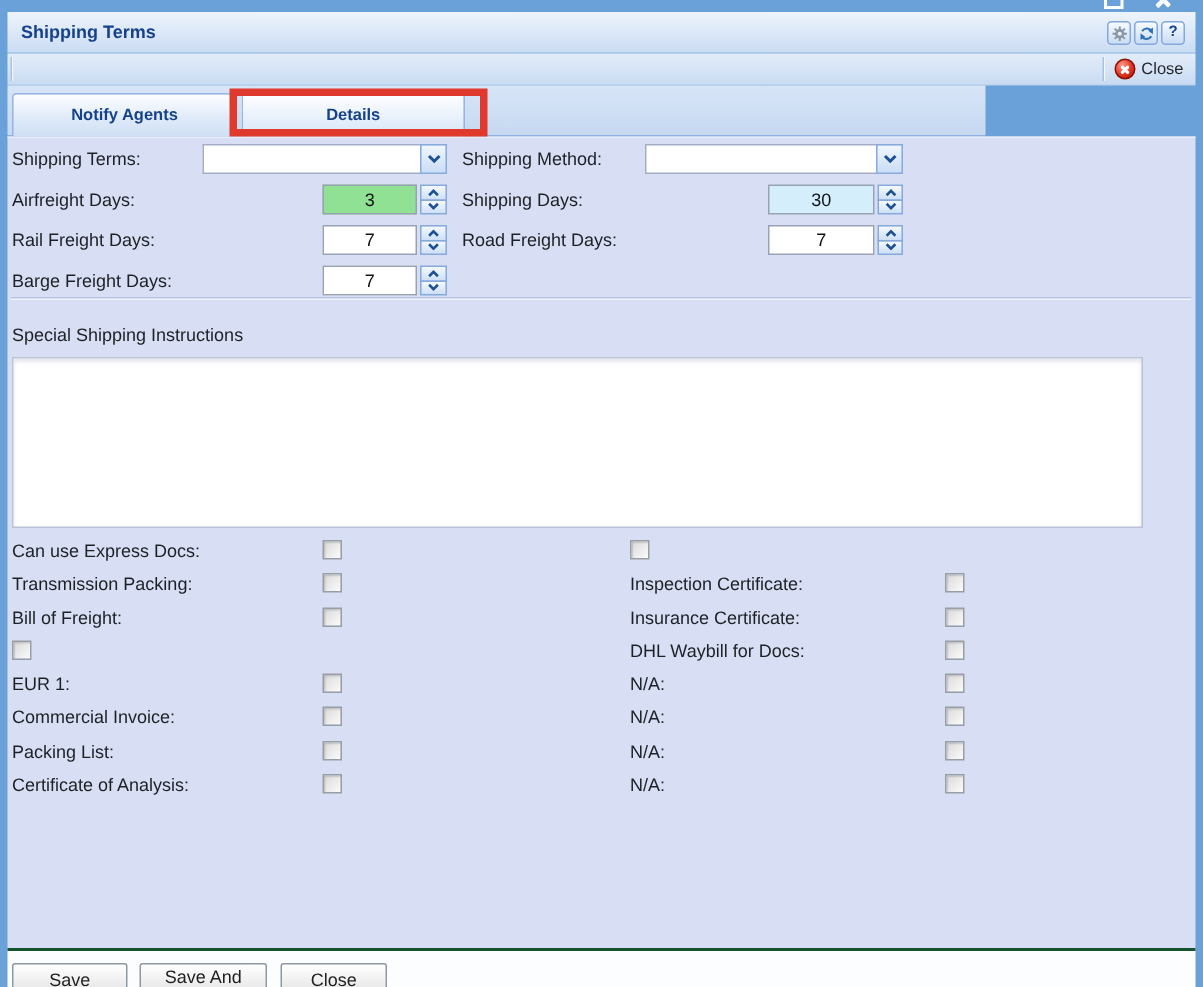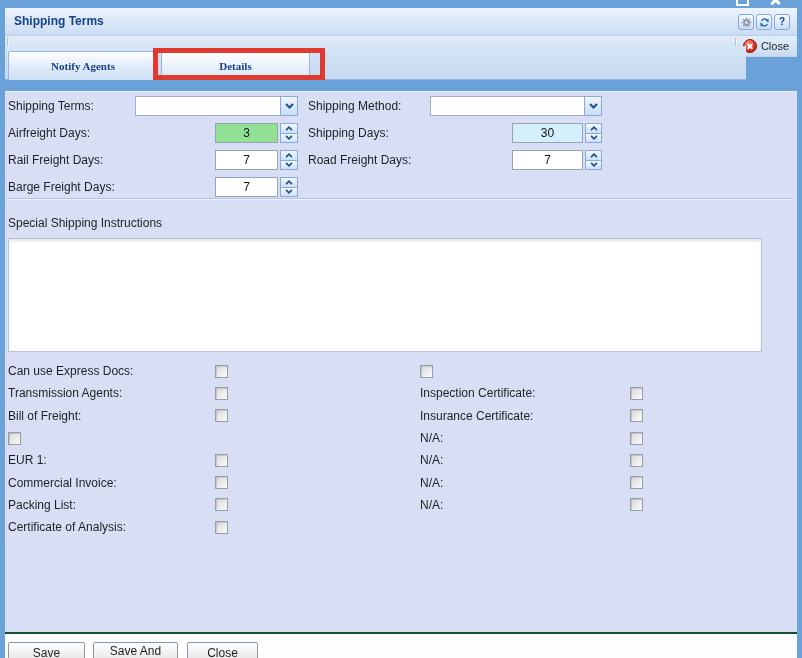--- a/index.html
+++ b/index.html
@@ -23,21 +23,21 @@
   
   .toolbar{position:absolute;left:5px;top:36px;width:792px;height:21px;background:linear-gradient(#e3edf9,#c9dbf2);border-bottom:1px solid #bdd3ee;box-sizing:border-box;}
   .tb-sep{position:absolute;top:2px;height:16px;width:1px;background:#a9c1e4;border-right:1px solid #f2f7fd;}
   .sep-l{left:2px;} .sep-r{left:730px;}
   .close-btn{position:absolute;right:5px;top:1px;height:18px;display:flex;align-items:center;gap:4px;padding:0 3px;font-size:11px;color:#23272c;cursor:pointer;}
   .close-ico{position:relative;width:14px;height:14px;border-radius:50%;background:radial-gradient(circle at 35% 30%,#ff9a8a,#e03423 55%,#aa1404);border:1px solid #8d1204;box-sizing:border-box;}
   .xw{position:absolute;left:5px;top:2.5px;width:2px;height:7px;background:#fff;border-radius:1px;}
   .xw.a{transform:rotate(45deg);} .xw.b{transform:rotate(-45deg);}
 
   
-  .tabstrip{position:absolute;left:5px;top:46px;width:741px;height:34px;background:linear-gradient(#d7e5f7,#c6d9f1);border-bottom:1px solid #8fb2e0;box-sizing:border-box;font-family:Liberation Serif, serif;}
+  .tabstrip{position:absolute;left:5px;top:57px;width:652px;height:34px;background:linear-gradient(#d7e5f7,#c6d9f1);border-bottom:1px solid #8fb2e0;box-sizing:border-box;}
   .tab{position:absolute;top:5px;height:29px;box-sizing:border-box;border:1px solid #98b5e2;border-bottom:none;border-radius:3px 3px 0 0;background:linear-gradient(#fdfeff,#dbe8f8 65%,#cfdff4);display:flex;align-items:center;justify-content:center;font-size:11px;font-weight:bold;color:#15428b;cursor:pointer;}
   .tab-notify{left:3px;width:150px;}
   .tab-details{left:156px;width:149px;background:linear-gradient(#ffffff,#e4eefb 65%,#d8e6f7);}
   .annotation{position:absolute;left:148px;top:2px;width:172px;height:32px;border:5px solid #e0392d;box-sizing:border-box;z-index:5;pointer-events:none;}
 
   
   .content{position:absolute;left:5px;top:91px;width:792px;height:541px;background:#d8def3;border-top:1px solid #e7edf9;box-sizing:border-box;}
   .lbl{position:absolute;height:20px;line-height:20px;font-size:12px;color:#1d2126;white-space:nowrap;}
   .combo{position:absolute;height:20px;display:flex;}
   .cinput{flex:1;min-width:0;height:20px;border:1px solid #a3aec5;border-right:none;box-sizing:border-box;background:#fff;padding:0 3px;font:12px "Liberation Sans",sans-serif;outline:none;}
@@ -46,21 +46,21 @@
   .sval{height:20px;box-sizing:border-box;border:1px solid #98a2b4;background:#fff;text-align:center;line-height:18px;font-size:12px;color:#101418;}
   .sbtns{display:flex;flex-direction:column;margin-left:2px;}
   .sbtn{flex:1;box-sizing:border-box;border:1px solid #86aadc;background:linear-gradient(#f4f9fe,#cde0f6);display:flex;align-items:center;justify-content:center;cursor:pointer;}
   .sbtn.dn{margin-top:-1px;}
   .divider{position:absolute;left:2px;right:3px;top:106px;height:0;border-top:1px solid #b4c1e0;border-bottom:1px solid #eef2fa;}
   .instr-lbl{position:absolute;left:3px;top:124px;font-size:12px;color:#1d2126;}
   .bigtext{position:absolute;left:3px;top:146px;width:754px;height:114px;box-sizing:border-box;border:1px solid #b9c2d6;background:#fff;resize:none;box-shadow:inset 0 2px 3px rgba(90,100,130,.18);font:12px "Liberation Sans",sans-serif;outline:none;}
   .cbcol{position:absolute;top:268px;display:flex;flex-direction:column;}
   .cbcol-left{left:3px;}
   .cbcol-right{left:415px;}
-  .cbrow{height:22.3px;display:flex;align-items:center;}
+  .cbrow{height:22.3px;display:flex;align-items:flex-start;}
   .cblabel{font-size:12px;color:#1d2126;white-space:nowrap;}
   .cbcol-left .cblabel{width:207px;}
   .cbcol-right .cblabel{width:210px;}
   .cbox{width:13px;height:13px;box-sizing:border-box;border:1px solid #989ea6;background:linear-gradient(135deg,#d9d9d9,#fbfbfb);box-shadow:inset 1px 1px 1px rgba(0,0,0,.14);cursor:pointer;}
 
   
   .footer{position:absolute;left:5px;top:632px;width:792px;height:26px;background:#fbfdff;border-top:2px solid #14532d;box-sizing:border-box;overflow:hidden;}
   .fbtn{position:absolute;top:8px;height:22px;box-sizing:border-box;border:1px solid #8e98a4;border-radius:2px;background:linear-gradient(#ffffff,#e3e3e3);font:12px "Liberation Sans",sans-serif;color:#1f1f1f;cursor:pointer;}
   .fbtn-save{left:3px;width:77px;}
   .fbtn-sac{left:88px;width:85px;}
@@ -238,21 +238,21 @@
 
     <span class="instr-lbl">Special Shipping Instructions</span>
     <textarea class="bigtext" style=""></textarea>
 
     <div class="cbcol cbcol-left">
       <div class="cbrow">
           <span class="cblabel">Can use Express Docs:</span>
           <span class="cbox"></span>
         </div>
       <div class="cbrow">
-          <span class="cblabel">Transmission Agents:</span>
+          <span class="cblabel">Transmission Packing:</span>
           <span class="cbox"></span>
         </div>
       <div class="cbrow">
           <span class="cblabel">Bill of Freight:</span>
           <span class="cbox"></span>
         </div>
       <div class="cbrow">
           <span class="cbox"></span>
         </div>
       <div class="cbrow">
@@ -276,20 +276,24 @@
     <div class="cbcol cbcol-right">
       <div class="cbrow">
           <span class="cbox"></span>
         </div>
       <div class="cbrow">
           <span class="cblabel">Inspection Certificate:</span>
           <span class="cbox"></span>
         </div>
       <div class="cbrow">
           <span class="cblabel">Insurance Certificate:</span>
+          <span class="cbox"></span>
+        </div>
+      <div class="cbrow">
+          <span class="cblabel">DHL Waybill for Docs:</span>
           <span class="cbox"></span>
         </div>
       <div class="cbrow">
           <span class="cblabel">N/A:</span>
           <span class="cbox"></span>
         </div>
       <div class="cbrow">
           <span class="cblabel">N/A:</span>
           <span class="cbox"></span>
         </div>

